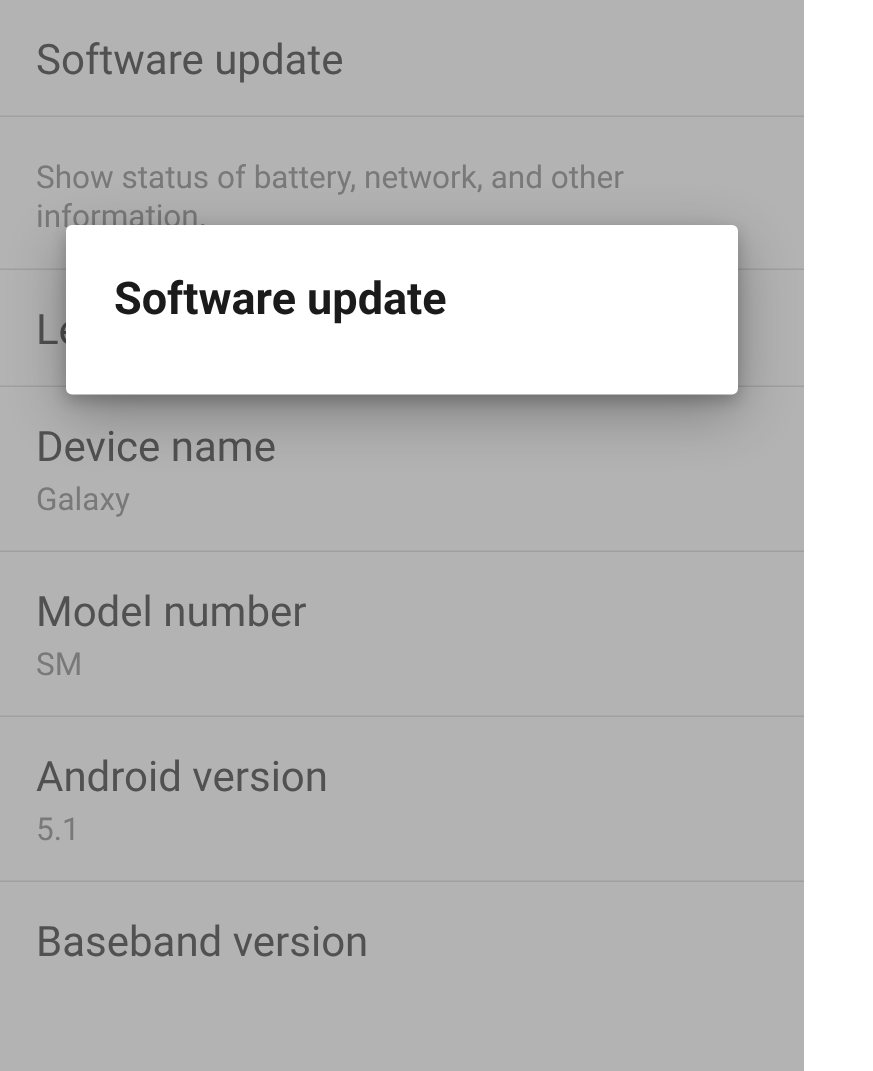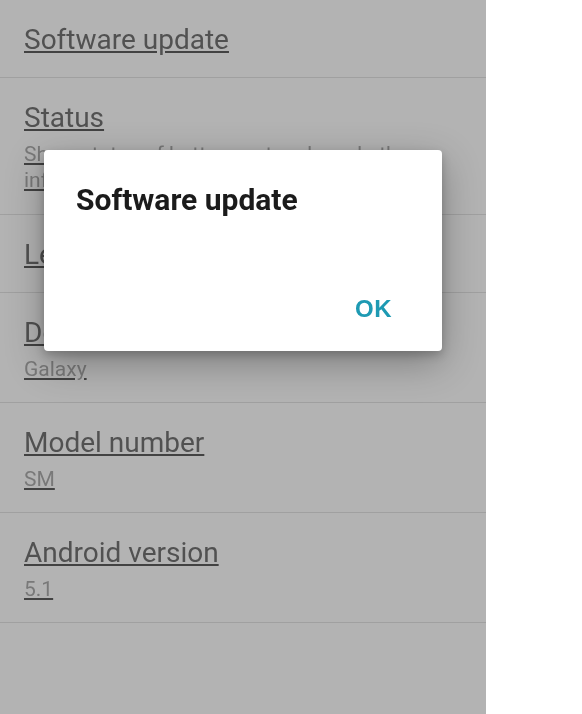--- a/index.html
+++ b/index.html
@@ -1,21 +1,20 @@
 <!DOCTYPE html>
 <html><head>
   <meta charset="utf-8">
   <style>
     * { margin: 0; padding: 0; box-sizing: border-box; }
     html, body { width: 582px; height: 714px; overflow: hidden; font-family: Roboto, "Segoe UI", Arial, sans-serif; }
     .screen {
-      width: 486px; height: 714px;
+      width: 536px; height: 714px;
       background: #fafafa;
       position: relative;
-      text-decoration: underline;
     }
     .scrim {
       position: absolute; inset: 0;
       background: rgba(120,120,120,0.55);
       z-index: 10;
     }
     .list {
       list-style: none;
       padding: 0 0 0 0;
     }
@@ -78,42 +77,41 @@
 </head>
 <body>
 
 <div class="screen">
 
   <ul class="list">
     <li class="list-item">
       <div class="title">Software update</div>
     </li>
     <li class="list-item">
-      <div class="title">Status</div>
       <div class="sub">Show status of battery, network, and other information.</div>
     </li>
     <li class="list-item">
       <div class="title">Legal information</div>
     </li>
     <li class="list-item">
       <div class="title">Device name</div>
       <div class="sub">Galaxy</div>
     </li>
     <li class="list-item">
       <div class="title">Model number</div>
       <div class="sub">SM</div>
     </li>
     <li class="list-item">
       <div class="title">Android version</div>
       <div class="sub">5.1</div>
     </li>
+    <li class="list-item" style="border-bottom:none;">
+      <div class="title">Baseband version</div>
+    </li>
   </ul>
 
   <div class="scrim"></div>
 
   <div class="dialog">
     <div class="dialog-title">Software update</div>
-    <div class="dialog-actions">
-      <button class="dialog-button">OK</button>
-    </div>
   </div>
 
 </div>
 
 </body></html>

